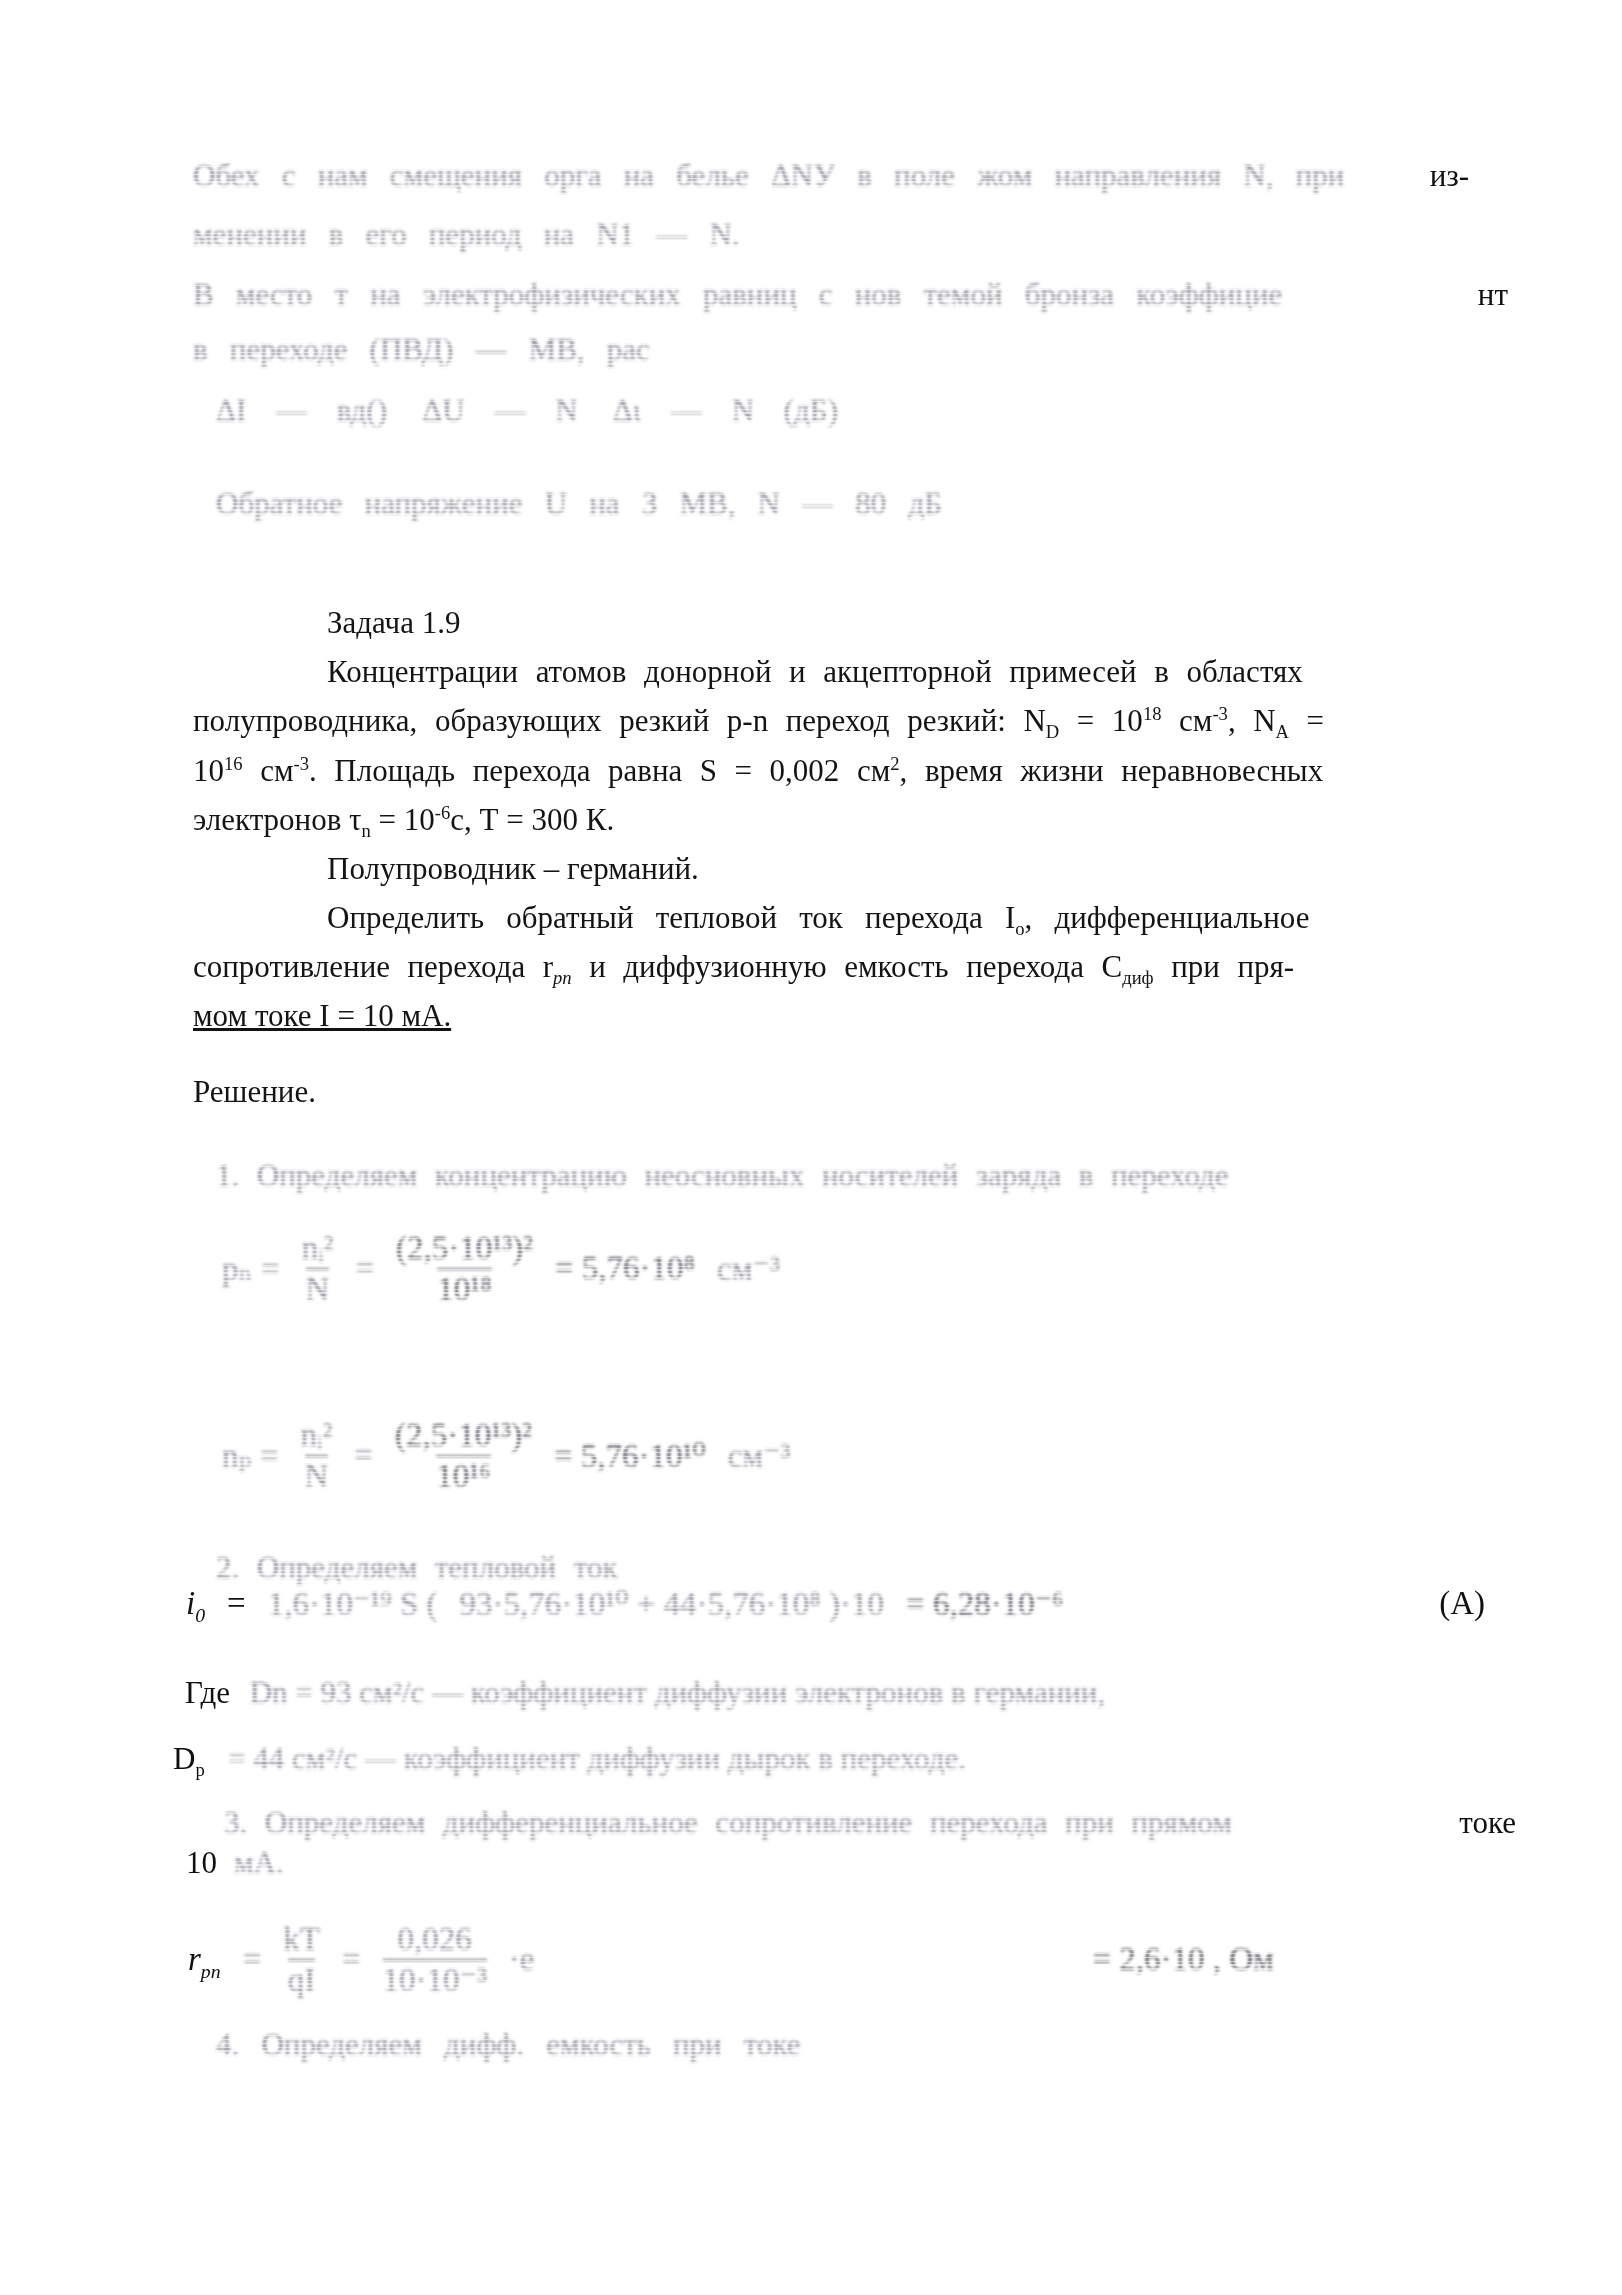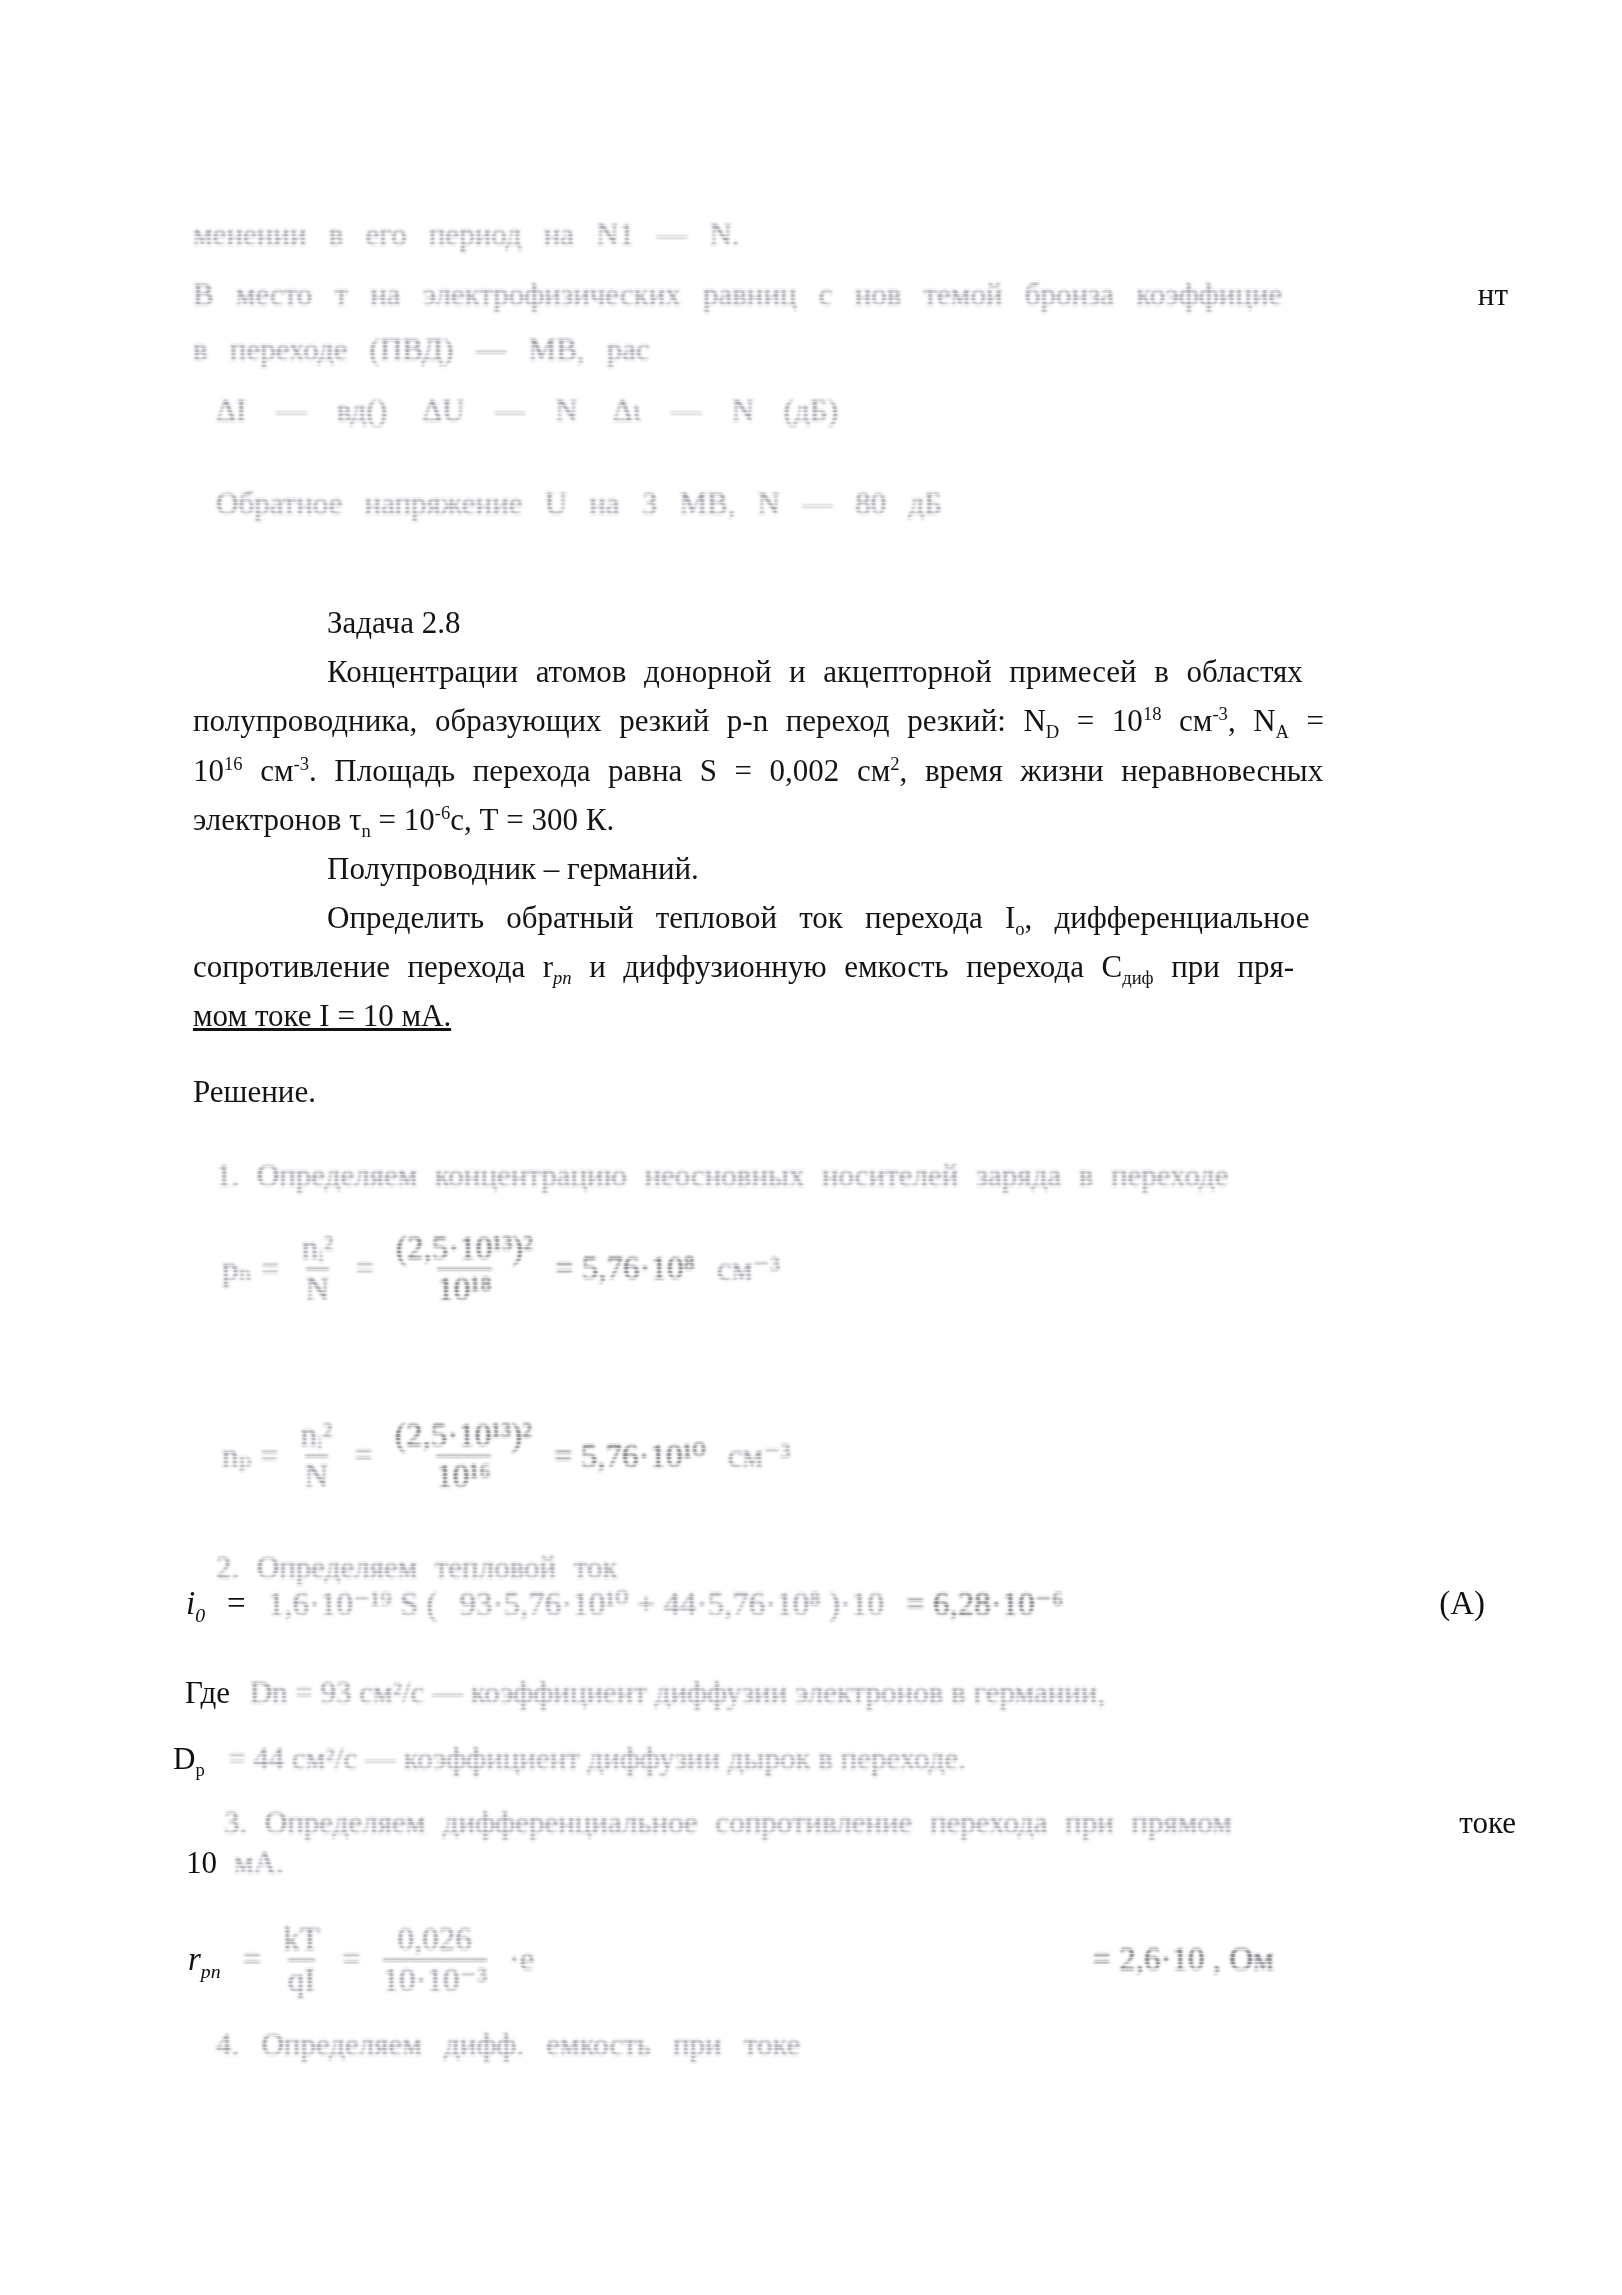--- a/index.html
+++ b/index.html
@@ -24,40 +24,44 @@
   .formula{position:absolute;display:flex;align-items:center;column-gap:22px;font-size:33px;white-space:nowrap;text-align:center;}
   .frac .t{display:inline-flex;flex-direction:column;align-items:center;line-height:1.05;}
   .frac .den{border-top:2px solid #8a8a94;padding-top:2px;margin-top:2px;}
   .push{margin-left:auto;}
 </style>
 </head>
 <body>
 
 <div class="page">
 
+  <div class="line fl ws2" style="left:193px;top:158px;width:1276px;">
+    <span class="bl"><span class="t">Обех с нам смещения орга на белье ΔΝУ в поле жом направления N, при</span></span>
+    <span class="dark">из-</span>
+  </div>
   <div class="line ws2" style="left:193px;top:217px;">
     <span class="bl"><span class="t">менении в его период на N1 — N.</span></span>
   </div>
   <div class="line fl ws2" style="left:193px;top:277px;width:1315px;">
     <span class="bl"><span class="t">В место т на электрофизических равниц с нов темой бронза коэффицие</span></span>
     <span class="dark">нт</span>
   </div>
   <div class="line ws2" style="left:193px;top:332px;">
     <span class="bl"><span class="t">в переходе (ПВД) — МВ, рас</span></span>
   </div>
   <div class="line fl ws3" style="left:216px;top:393px;width:622px;">
     <span class="bl"><span class="t">ΔΙ — вд()</span></span>
     <span class="bl"><span class="t">ΔU — N</span></span>
     <span class="bl"><span class="t">Δι — N (дБ)</span></span>
   </div>
   <div class="line ws2" style="left:216px;top:486px;">
     <span class="bl"><span class="t">Обратное напряжение U на З МВ, N — 80 дБ</span></span>
   </div>
 
-  <div class="line" style="left:327px;top:605px;">Задача 2.8</div>
+  <div class="line" style="left:327px;top:605px;">Задача 1.9</div>
 
   <div class="line ws1" style="left:193px;top:654px;text-indent:134px;"><span>Концентрации атомов донорной и акцепторной примесей в областях</span></div>
   <div class="line ws1" style="left:193px;top:703px;"><span>полупроводника, образующих резкий p-n переход резкий: N</span><span class="sb">D</span><span> = 10</span><span class="sp">18</span><span> см</span><span class="sp">-3</span><span>, N</span><span class="sb">A</span><span> =</span></div>
   <div class="line ws1" style="left:193px;top:753px;"><span>10</span><span class="sp">16</span><span> см</span><span class="sp">-3</span><span>. Площадь перехода равна S = 0,002 см</span><span class="sp">2</span><span>, время жизни неравновесных</span></div>
   <div class="line" style="left:193px;top:802px;"><span>электронов τ</span><span class="sb">n</span><span> = 10</span><span class="sp">-6</span><span>с, Т = 300 К.</span></div>
   <div class="line" style="left:327px;top:851px;"><span>Полупроводник – германий.</span></div>
   <div class="line ws2" style="left:193px;top:900px;text-indent:134px;"><span>Определить обратный тепловой ток перехода I</span><span class="sb">o</span><span>,   дифференциальное</span></div>
   <div class="line ws1" style="left:193px;top:949px;"><span>сопротивление перехода r</span><span class="sb i">pn</span><span> и диффузионную емкость перехода С</span><span class="sb">диф</span><span> при пря-</span></div>
   <div class="line" style="left:193px;top:998px;text-decoration:underline;"><span>мом токе I = 10 мА.</span></div>
 

